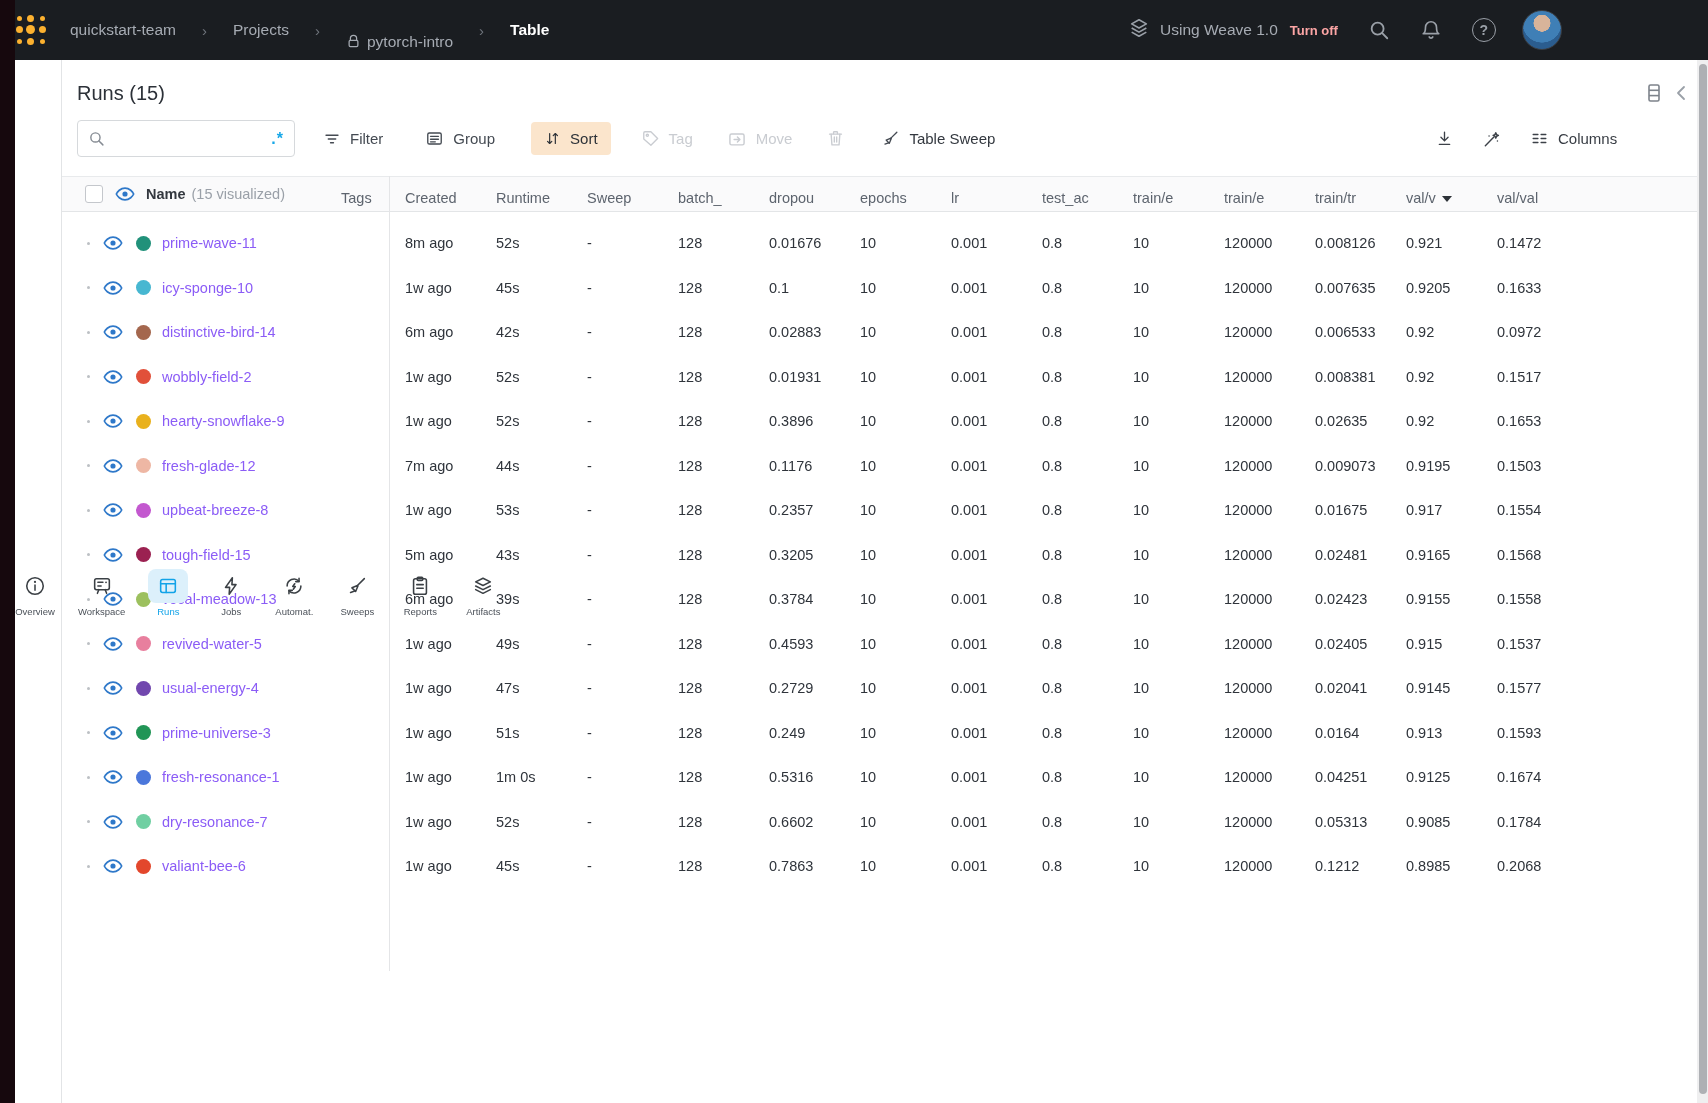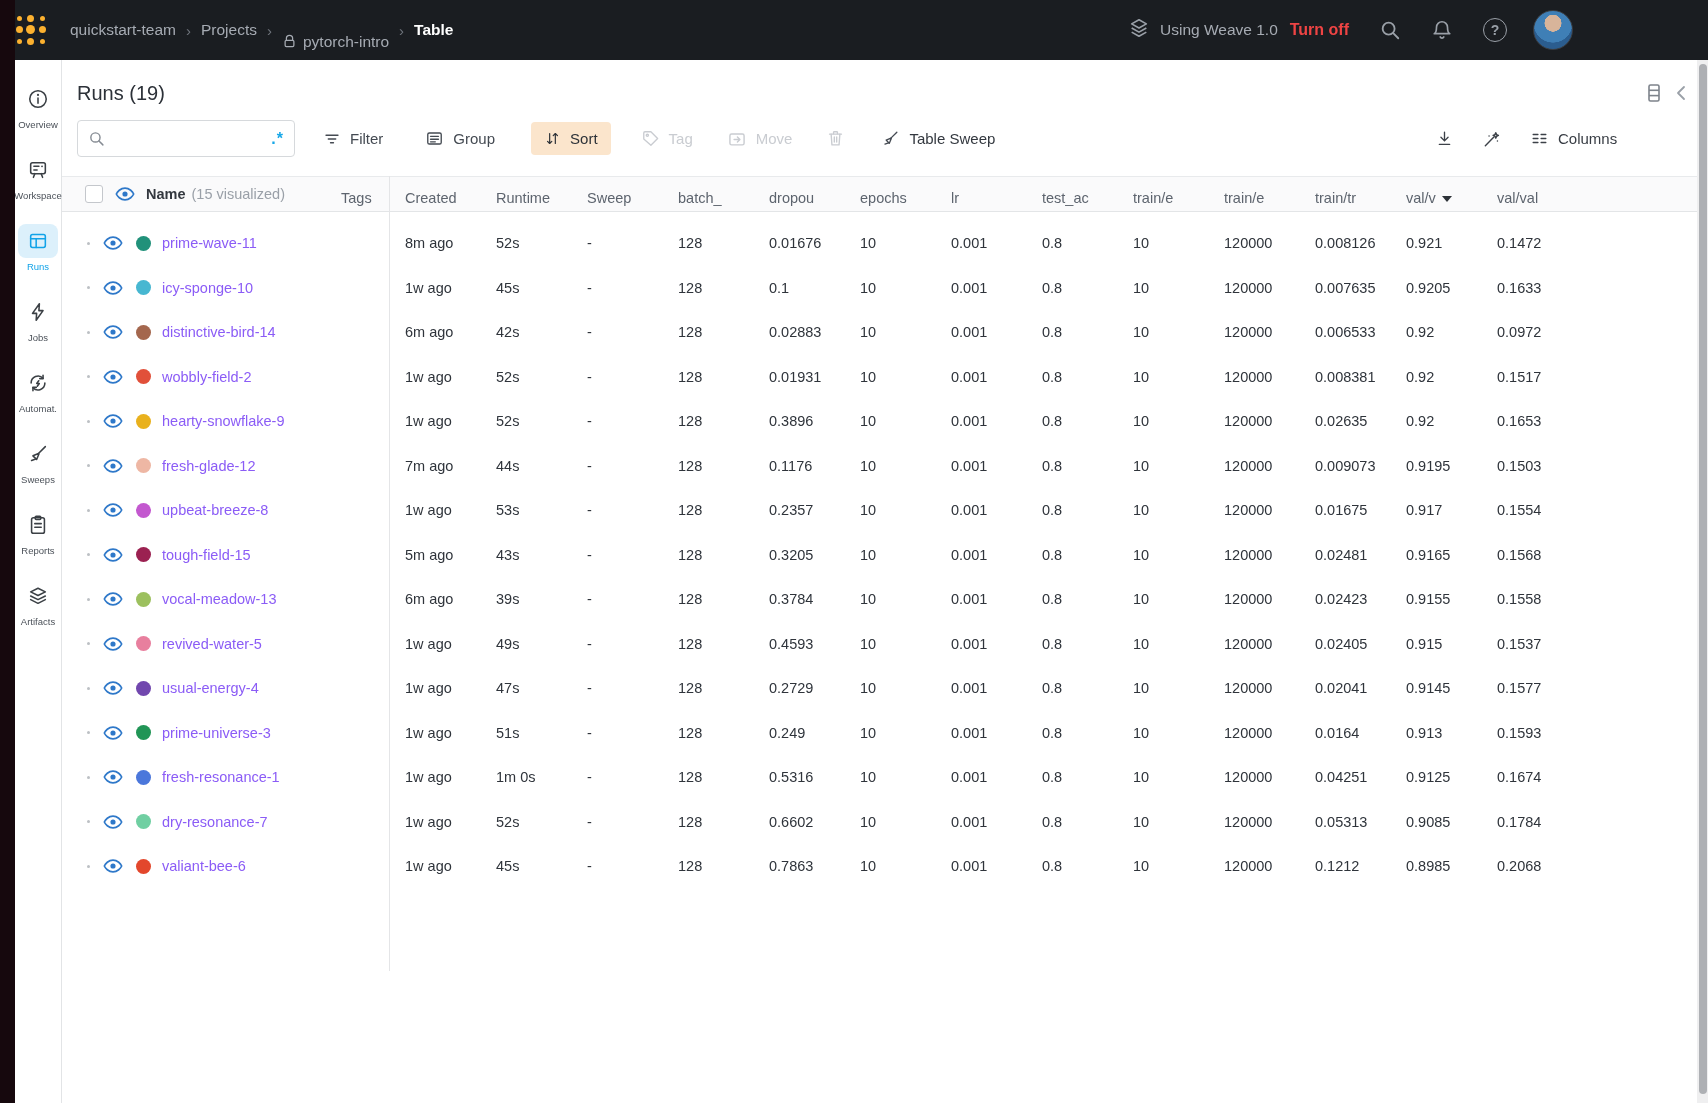--- a/index.html
+++ b/index.html
@@ -4,36 +4,36 @@
 <style>
   * { margin:0; padding:0; box-sizing:border-box; }
   html,body { width:1708px; height:1103px; overflow:hidden; }
   body { font-family:"Liberation Sans", sans-serif; background:#fff; position:relative; color:#30353c; }
 
   
   .navbar { position:absolute; top:0; left:0; width:1708px; height:60px; background:#1a1d21; display:flex; align-items:center; z-index:5; }
   .logo { width:34px; height:34px; margin-left:14px; display:grid; grid-template-columns:repeat(3,1fr); grid-template-rows:repeat(3,1fr); justify-items:center; align-items:center; }
   .logo i { background:#fcb12f; border-radius:50%; display:block; }
   .logo i.s { width:5px; height:5px; } .logo i.m { width:7px; height:7px; } .logo i.l { width:9px; height:9px; }
-  .crumbs { display:flex; align-items:center; margin-left:22px; font-size:15.5px; color:#a6abb3; gap:10px;justify-content:center; }
+  .crumbs { display:flex; align-items:center; margin-left:22px; font-size:15.5px; color:#a6abb3; gap:26px;justify-content:center; }
   .crumbs .sep { color:#6f747c; font-size:15px; }
   .crumbs .active { color:#ffffff; font-weight:700; }
   .crumb-proj { display:flex; align-items:center; gap:6px;margin-top:23px; }
   .nav-right { position:absolute; left:1128px; top:0; height:60px; display:flex; align-items:center; gap:0; }
   .nav-right .weave-ic { margin-right:10px; }
   .weave-text { color:#a6abb3; font-size:15.5px; }
-  .turnoff { color:#ef4444; font-weight:700; font-size:16px; margin-left:12px; cursor:pointer; }
+  .turnoff { color:#fca5a5; font-weight:700; font-size:13px; margin-left:12px; cursor:pointer; }
   .nav-icon { margin-left:30px; display:flex; align-items:center; justify-content:center; }
   .help-circle { width:24px; height:24px; border:1.6px solid #9aa0a8; border-radius:50%; color:#9aa0a8; font-size:14px; font-weight:700; display:flex; align-items:center; justify-content:center; }
   .avatar { width:40px; height:40px; border-radius:50%; margin-left:26px; background:radial-gradient(circle at 50% 32%, #d8b49a 0 26%, #3f7fb6 27% 60%, #2b5d8f 61%); border:1px solid #3a3d42; }
 
   
   .edge-strip { position:absolute; top:0; left:0; width:15px; height:1103px; background:#16080d; z-index:6; }
   .navbar { left:0; } 
-  .sidebar { position:absolute; top:60px; left:15px; width:47px; height:1043px; background:#fff; border-right:1px solid #e2e4e6; display:flex; flex-direction:column; align-items:center; padding-top:22px; gap:23px; z-index:4; }
+  .sidebar { position:absolute; top:60px; left:15px; width:47px; height:1043px; background:#fff; border-right:1px solid #e2e4e6; display:flex; flex-direction:row; align-items:center; padding-top:22px; gap:23px; z-index:4; }
   .side-item { display:flex; flex-direction:column; align-items:center; gap:3px; cursor:pointer; }
   .side-item .icon-wrap { width:40px; height:34px; display:flex; align-items:center; justify-content:center; border-radius:8px; }
   .side-item .slabel { font-size:9.5px; color:#4b5159; }
   .side-item.active .icon-wrap { background:#dcf0fb; }
   .side-item.active .slabel { color:#12a3e8; }
   .sic { stroke:#3b4045; fill:none; stroke-width:1.7; stroke-linecap:round; stroke-linejoin:round; }
   .side-item.active .sic { stroke:#12a3e8; }
 
   
   .main { position:absolute; top:60px; left:62px; width:1646px; height:1043px; background:#fff; }
@@ -219,21 +219,21 @@
           <path class="sic" d="M12 3.5l8 4-8 4-8-4z"></path>
           <path class="sic" d="M4 12l8 4 8-4"></path>
           <path class="sic" d="M4 16l8 4 8-4"></path>
         </svg>
       </span>
     <span class="slabel">Artifacts</span>
   </div>
 </div>
 
 <div class="main">
-  <div class="panel-title">Runs (19)</div>
+  <div class="panel-title">Runs (15)</div>
 
   <div class="corner-icons">
     <svg width="16" height="18" viewBox="0 0 16 18">
         <rect x="3" y="1" width="10" height="16" rx="1.5" fill="none" stroke="#7d838b" stroke-width="1.6"></rect>
         <line x1="3" y1="6.3" x2="13" y2="6.3" stroke="#7d838b" stroke-width="1.6"></line>
         <line x1="3" y1="11.6" x2="13" y2="11.6" stroke="#7d838b" stroke-width="1.6"></line>
       </svg>
     <svg width="10" height="16" viewBox="0 0 10 16">
         <polyline points="8,2 2,8 8,14" fill="none" stroke="#9aa0a8" stroke-width="1.8" stroke-linecap="round" stroke-linejoin="round"></polyline>
       </svg>

